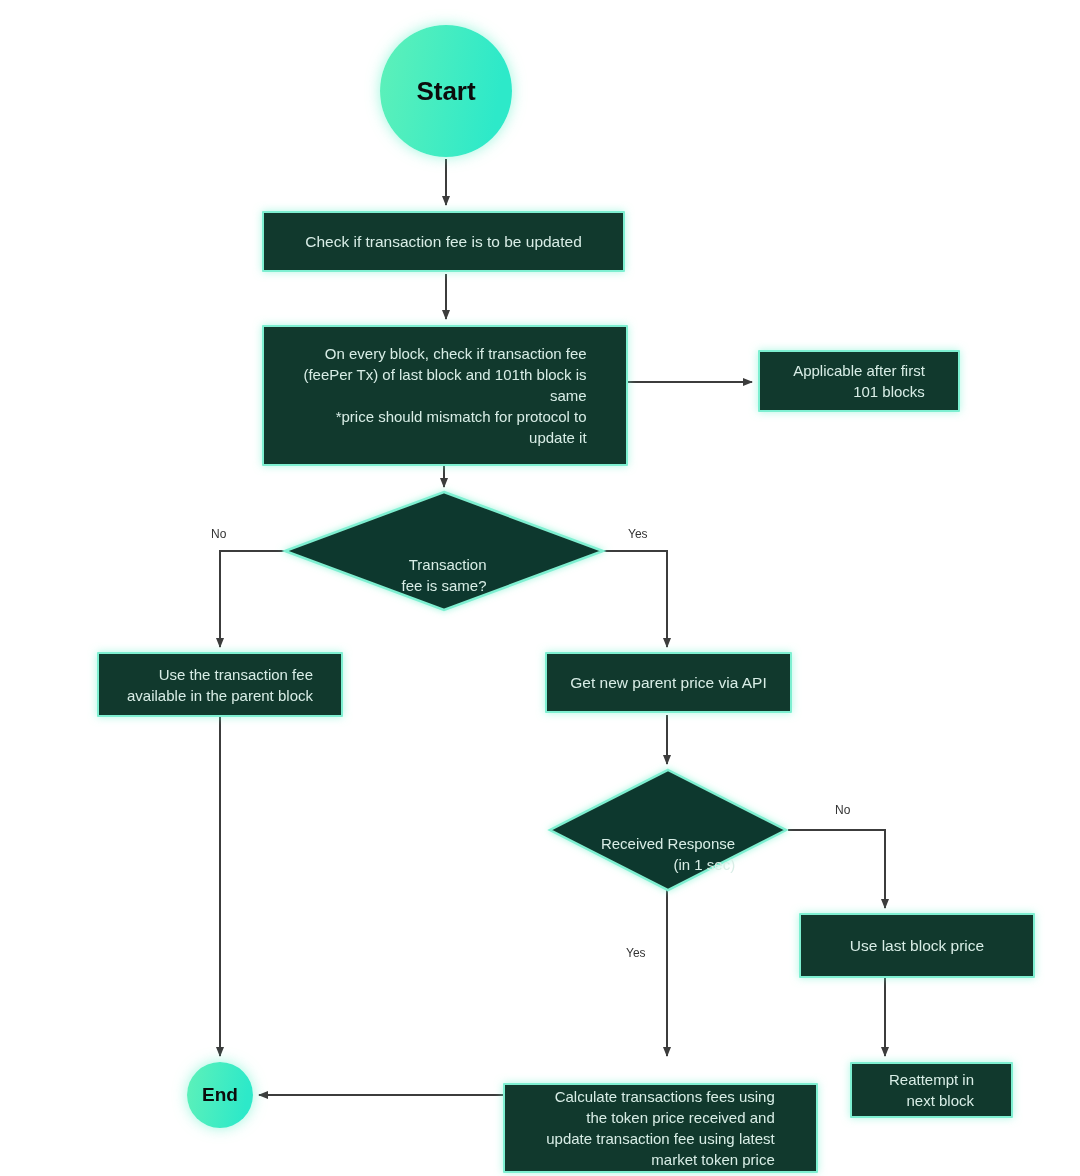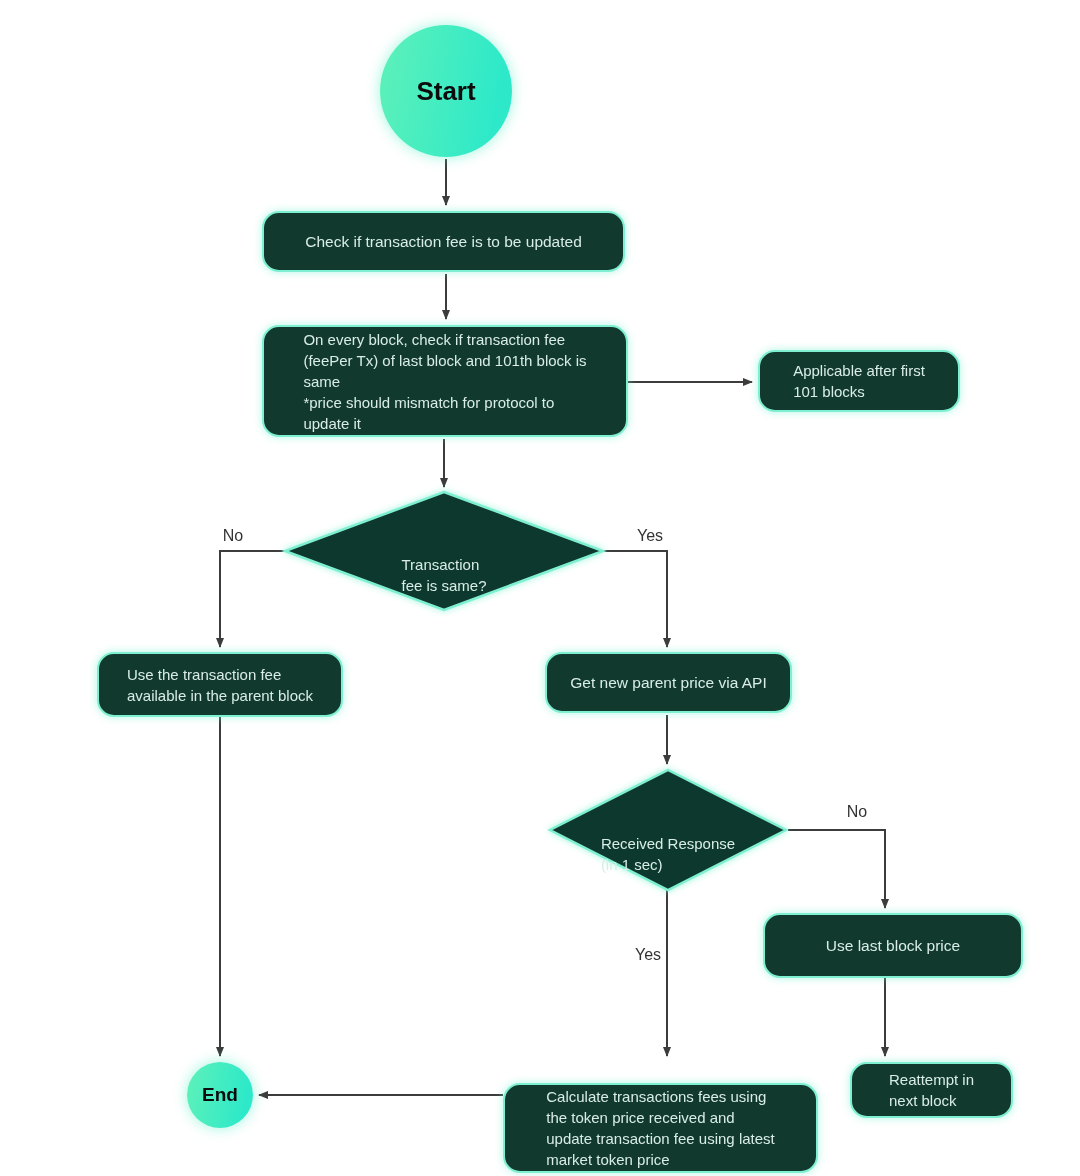--- a/index.html
+++ b/index.html
@@ -29,28 +29,28 @@
     fill: var(--node-fill);
     stroke: var(--node-border);
     stroke-width: 2.5;
   }
   .arrowhead { fill: var(--edge-line); }
   .node {
     position: absolute;
     display: flex;
     align-items: center;
     justify-content: center;
-    text-align: left;
+    text-align: right;
     box-sizing: border-box;
     white-space: pre-line;
   }
   .rect {
     background: var(--node-fill);
     border: 2px solid var(--node-border);
-    border-radius: 17px;
+    border-radius: 1px;
     color: var(--node-text);
     font-size: 15px;
     line-height: 21px;
     padding: 3px 4px;
     box-shadow: 0 0 9px rgba(110, 240, 205, 0.55);
   }
   .rect.single { font-size: 15.5px; }
   .terminal {
     border-radius: 50%;
     background: linear-gradient(100deg, var(--terminal-gradient-start) 8%, var(--terminal-gradient-end) 85%);
@@ -60,23 +60,22 @@
   }
   .diamond-label {
     color: var(--node-text);
     font-size: 15px;
     line-height: 21px;
     pointer-events: none;
     margin-top: 24px;
   }
   .edge-label {
     position: absolute;
-    font-size: 16px;
+    font-size: 12px;
     color: var(--edge-label);
-    text-align: center;
     width: 44px;
   }
 </style>
 </head>
 <body>
 
 <div class="canvas">
 
   <svg class="overlay">
     <defs>
@@ -102,41 +101,41 @@
     <line class="edge" x1="503" y1="1095" x2="259" y2="1095" marker-end="url(#arrowhead)"></line>
 
     <polygon class="diamond-shape" filter="url(#glow)" points="444,492 603,551 444,610 285,551"></polygon>
     <polygon class="diamond-shape" filter="url(#glow)" points="668,770 786,830 668,890 550,830"></polygon>
   </svg>
 
   <div class="node terminal" style="left:380px; top:25px; width:132px; height:132px; font-size:26px;">Start</div>
 
   <div class="node rect single" style="left:262px; top:211px; width:363px; height:61px;">Check if transaction fee is to be updated</div>
 
-  <div class="node rect" style="left:262px; top:325px; width:366px; height:112px;">On every block, check if transaction fee
+  <div class="node rect" style="left:262px; top:325px; width:366px; height:141px;">On every block, check if transaction fee
 (feePer Tx) of last block and 101th block is
 same
 *price should mismatch for protocol to
 update it</div>
 
   <div class="node rect" style="left:758px; top:350px; width:202px; height:62px;">Applicable after first
 101 blocks</div>
 
   <div class="node diamond-label" style="left:344px; top:528px; width:200px; height:46px;">Transaction
 fee is same?</div>
 
   <div class="node rect" style="left:97px; top:652px; width:246px; height:65px;">Use the transaction fee
 available in the parent block</div>
 
   <div class="node rect single" style="left:545px; top:652px; width:247px; height:61px;">Get new parent price via API</div>
 
   <div class="node diamond-label" style="left:568px; top:807px; width:200px; height:46px;">Received Response
 (in 1 sec)</div>
 
-  <div class="node rect single" style="left:763px; top:913px; width:260px; height:65px;">Use last block price</div>
+  <div class="node rect single" style="left:799px; top:913px; width:236px; height:65px;">Use last block price</div>
 
   <div class="node rect" style="left:503px; top:1083px; width:315px; height:90px;">Calculate transactions fees using
 the token price received and
 update transaction fee using latest
 market token price</div>
 
   <div class="node rect" style="left:830px; top:1062px; width:163px; height:56px;margin-left:20px;">Reattempt in
 next block</div>
 
   <div class="node terminal" style="left:187px; top:1062px; width:66px; height:66px; font-size:19px;">End</div>

